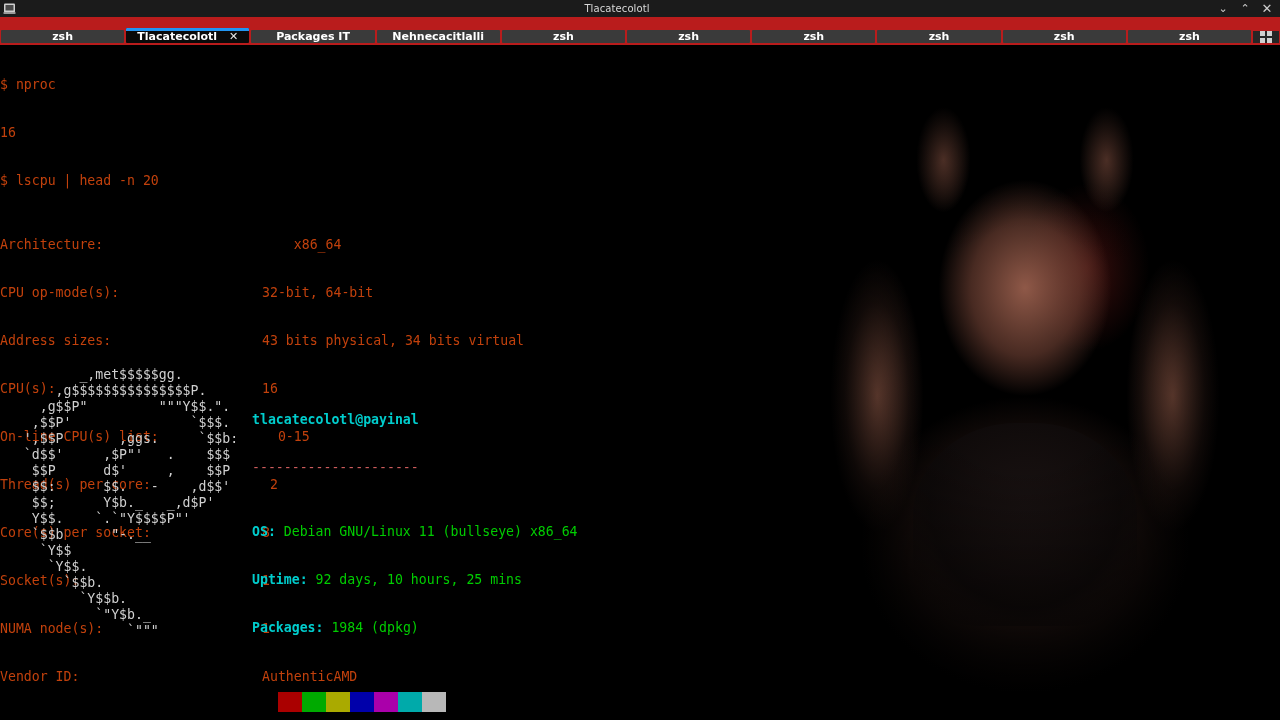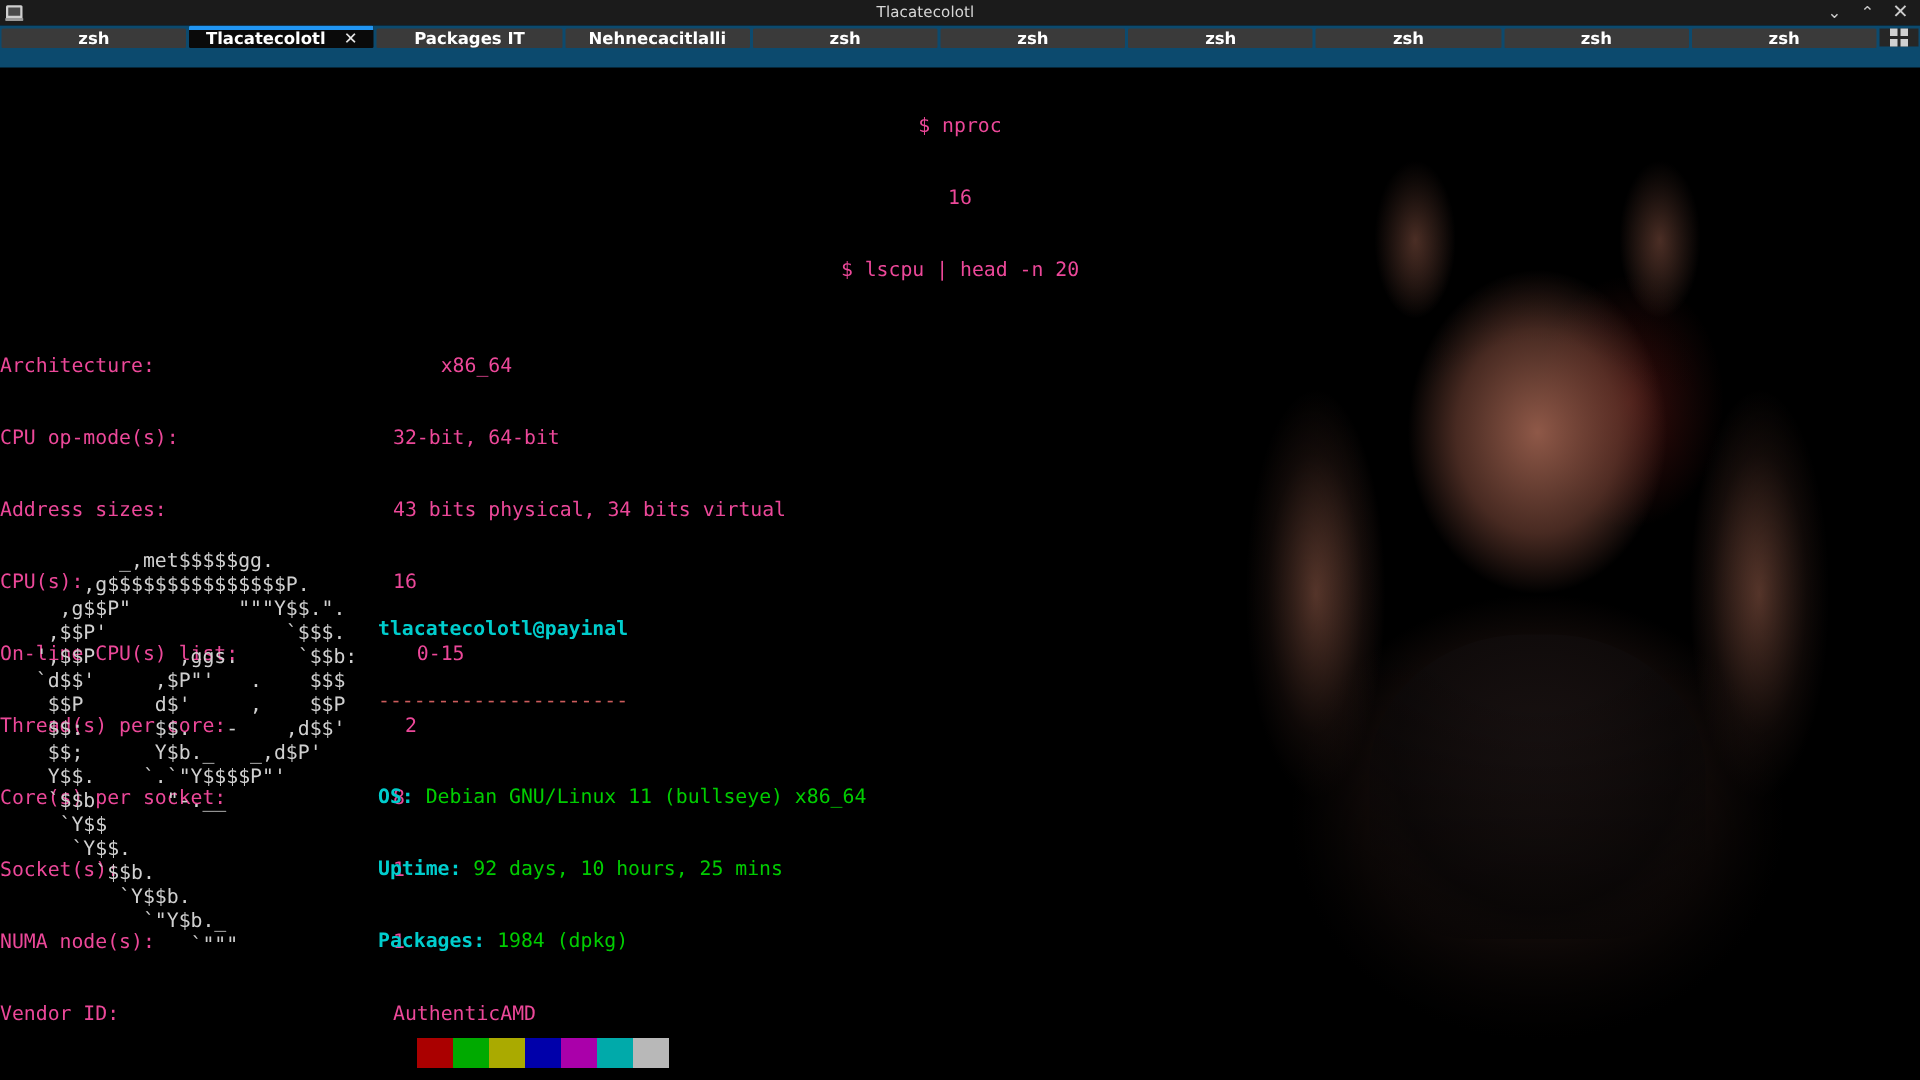--- a/index.html
+++ b/index.html
@@ -68,23 +68,23 @@
     font-family: "DejaVu Sans", sans-serif;
   }
   .tb-btn.close { font-size: 13px; font-weight: bold; }
 
   
   .tabbar {
     position: absolute;
     top: 17px; left: 0;
     width: 1280px;
     height: 28px;
-    background: #0c4a6e;
-    display: flex;
-    align-items: flex-start;
+    background: #b91c1c;
+    display: flex;
+    align-items: flex-end;
     z-index: 30;
   }
   .tab {
     position: relative;
     flex: 1 1 0;
     margin: 2px 1px 2px 1px;
     background: #3a3a3a;
     color: #ffffff;
     font-family: "DejaVu Sans", sans-serif;
     font-size: 11px;
@@ -178,21 +178,21 @@
     width: 1280px;
     height: 675px;
     z-index: 10;
     font-family: "DejaVu Sans Mono", monospace;
     font-size: 13.2px;
     line-height: 16px;
     color: #bfbfbf;
     white-space: pre;
   }
   .term .line { height: 16px; }
-  .col-grey     { color: #ec4899; text-align: center; }
+  .col-grey     { color: #c2410c; }
 
   
   .ascii {
     position: absolute;
     left: 0;
     top: 367px;
     white-space: pre;
     color: #d0d0d0;
     font-size: 13.2px;
     line-height: 16px;

